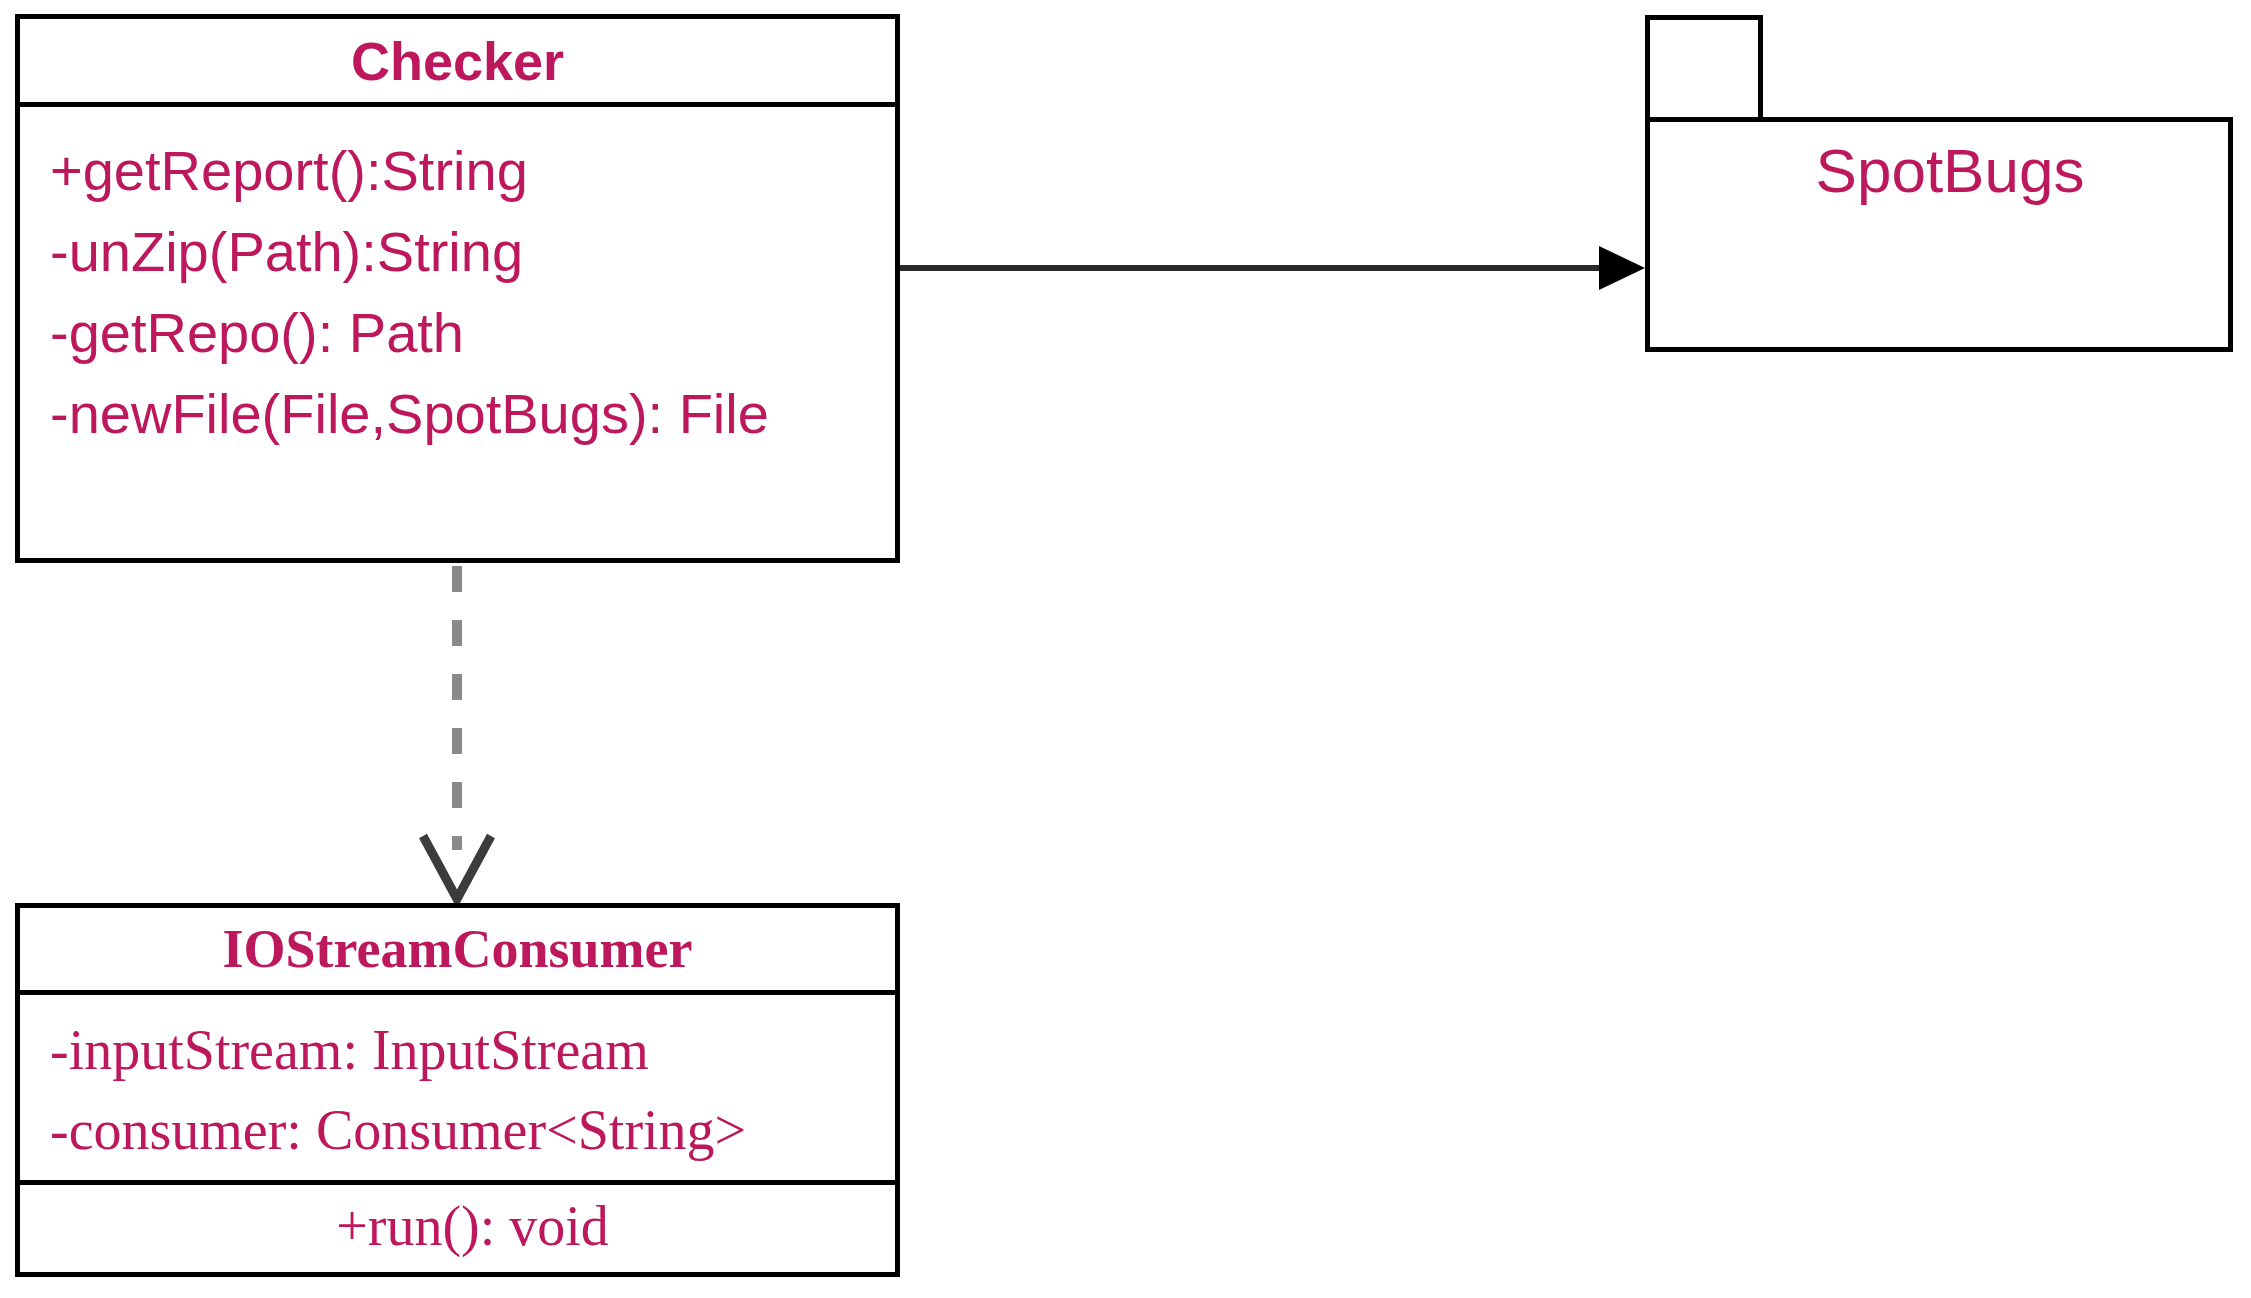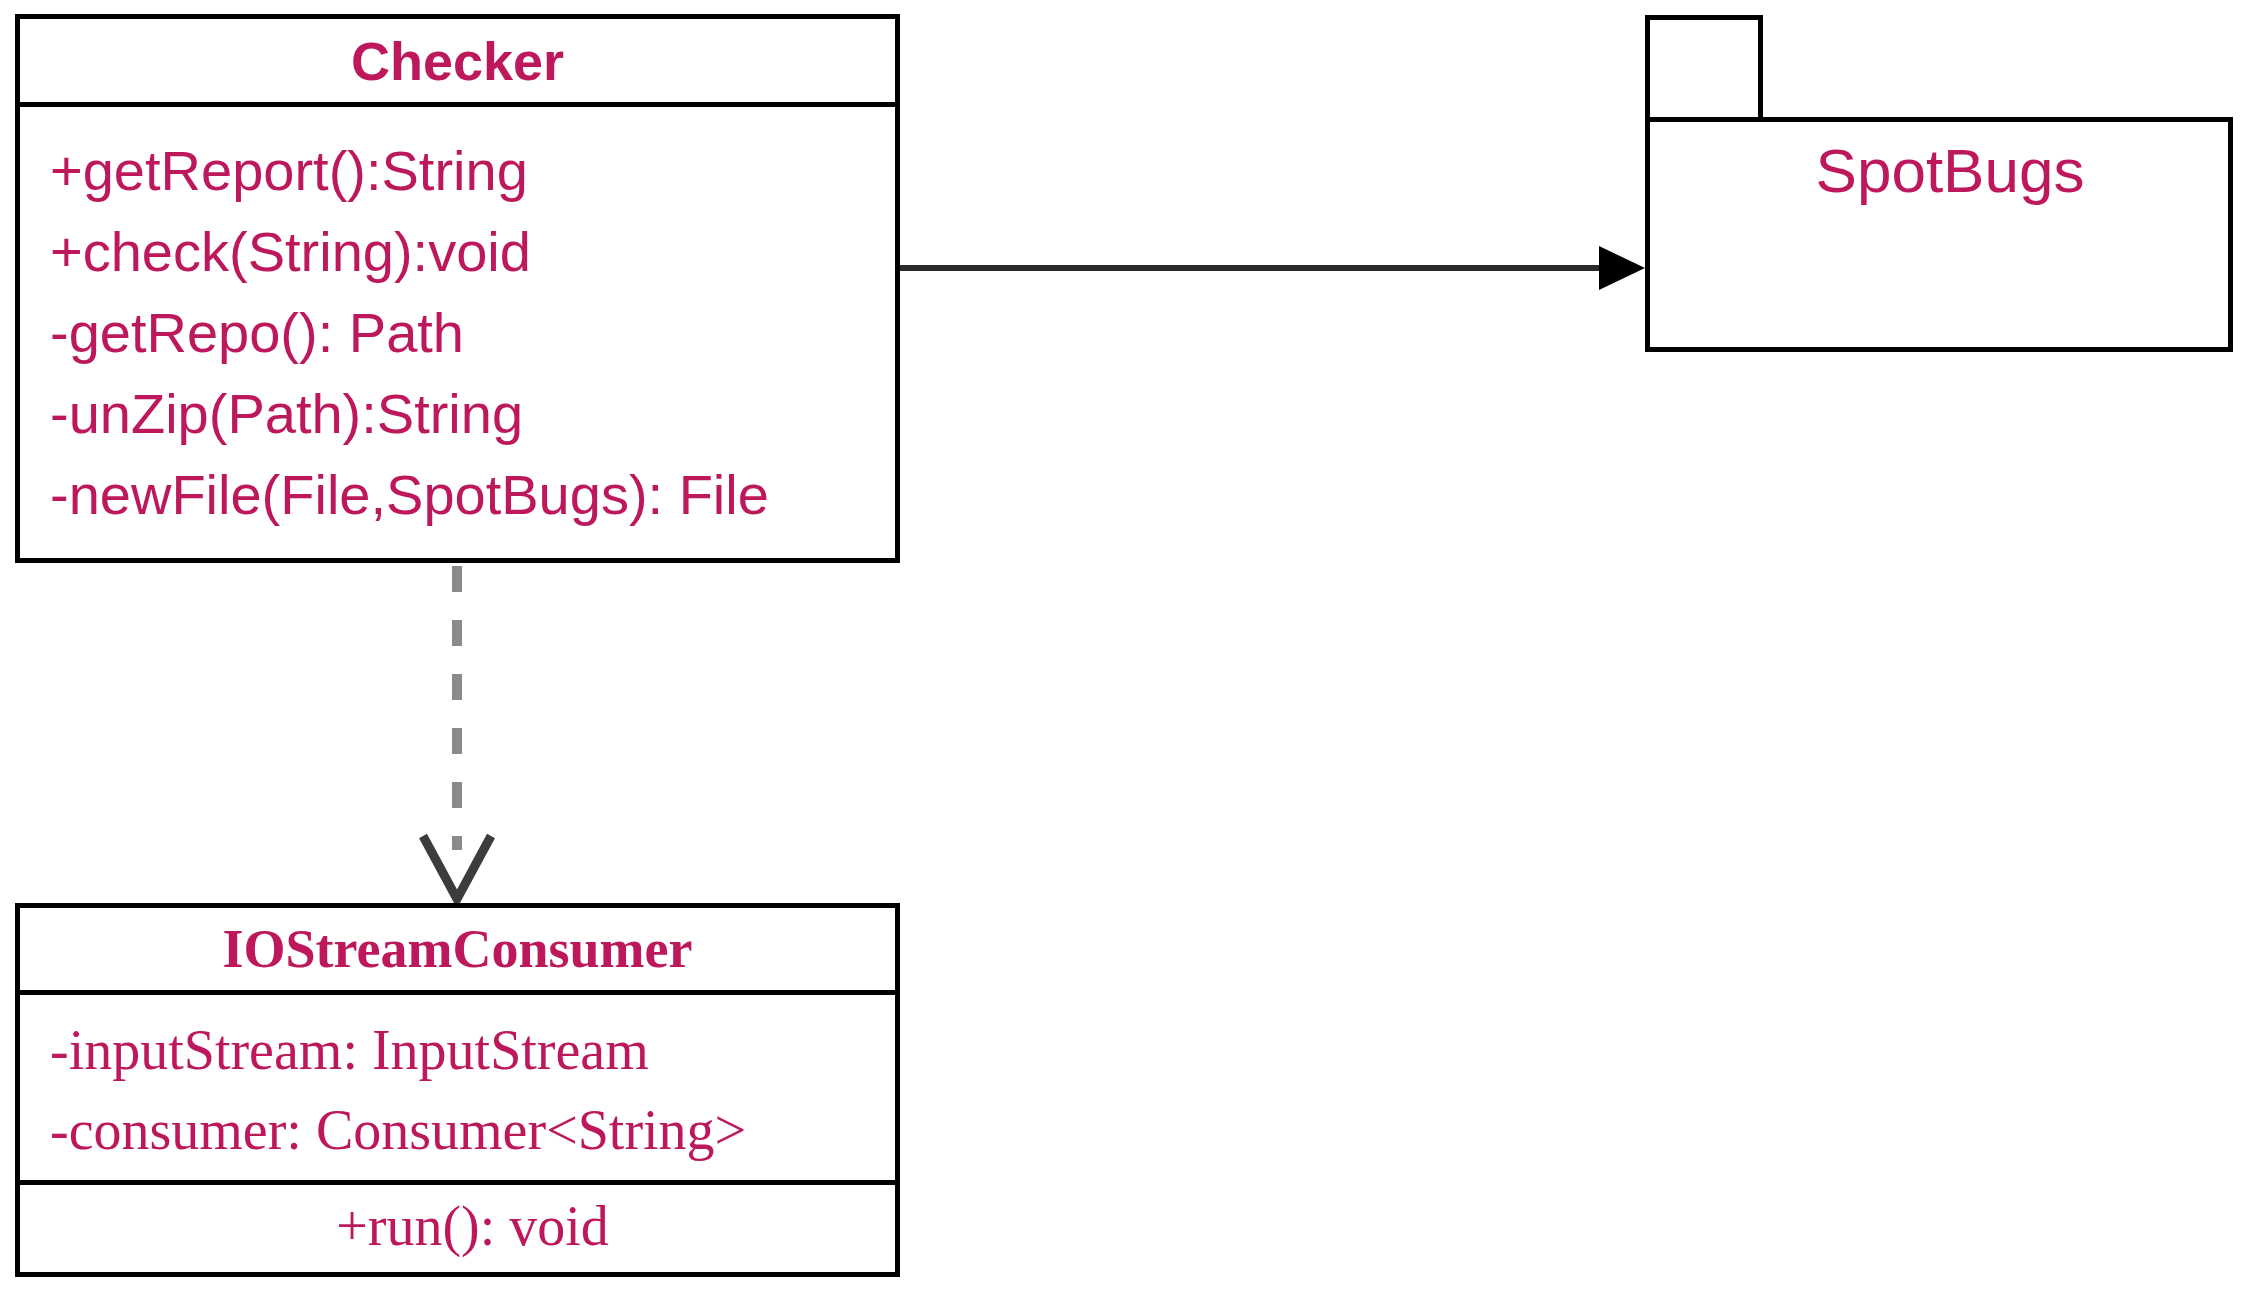--- a/index.html
+++ b/index.html
@@ -103,23 +103,22 @@
     <g>
       <line x1="457" y1="566" x2="457" y2="850" stroke="#8a8a8a" stroke-width="10" stroke-dasharray="26 28"></line>
       <polyline points="423,836 457,899 491,836" fill="none" stroke="#3c3c3c" stroke-width="9"></polyline>
     </g>
   </svg>
 
   <div class="uml-class checker-box">
     <div class="title">Checker</div>
     <div class="methods">
       <div class="member-line">+getReport():String</div>
-      <div class="member-line">+check(String):void</div>
+      <div class="member-line">-unZip(Path):String</div>
       <div class="member-line">-getRepo(): Path</div>
-      <div class="member-line">-unZip(Path):String</div>
       <div class="member-line">-newFile(File,SpotBugs): File</div>
     </div>
   </div>
 
   <div class="package-tab"></div>
   <div class="package-body">
     <div class="pkg-title">SpotBugs</div>
   </div>
 
   <div class="uml-class iostream-box">

